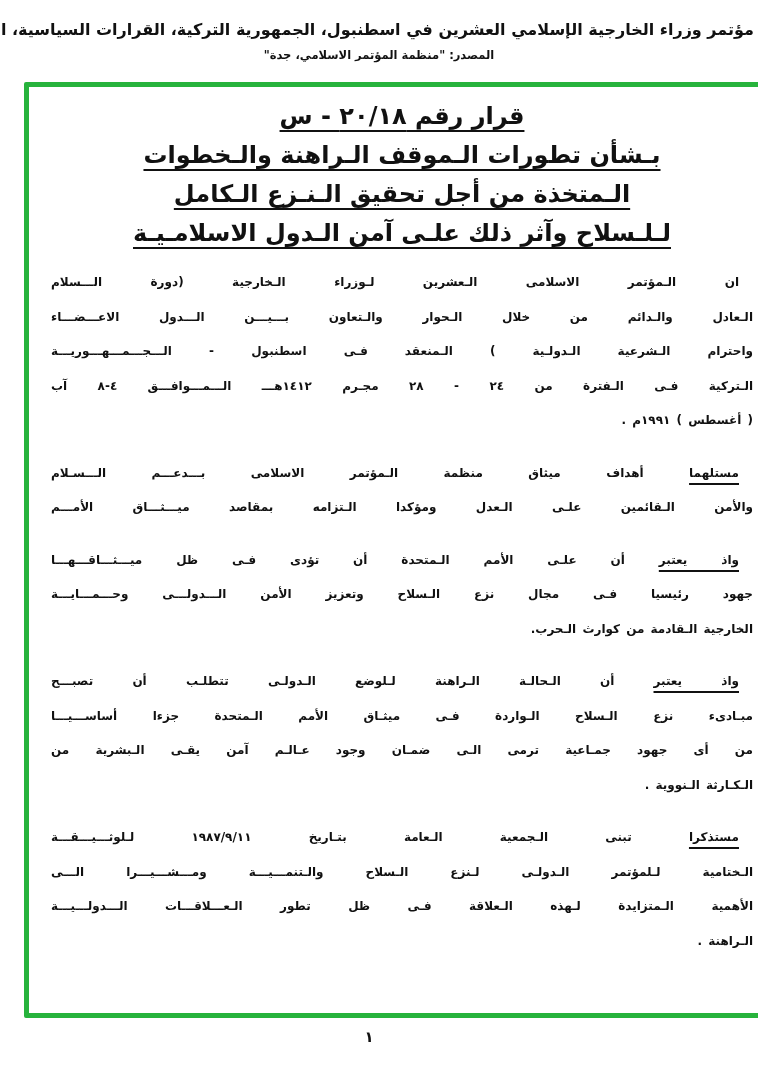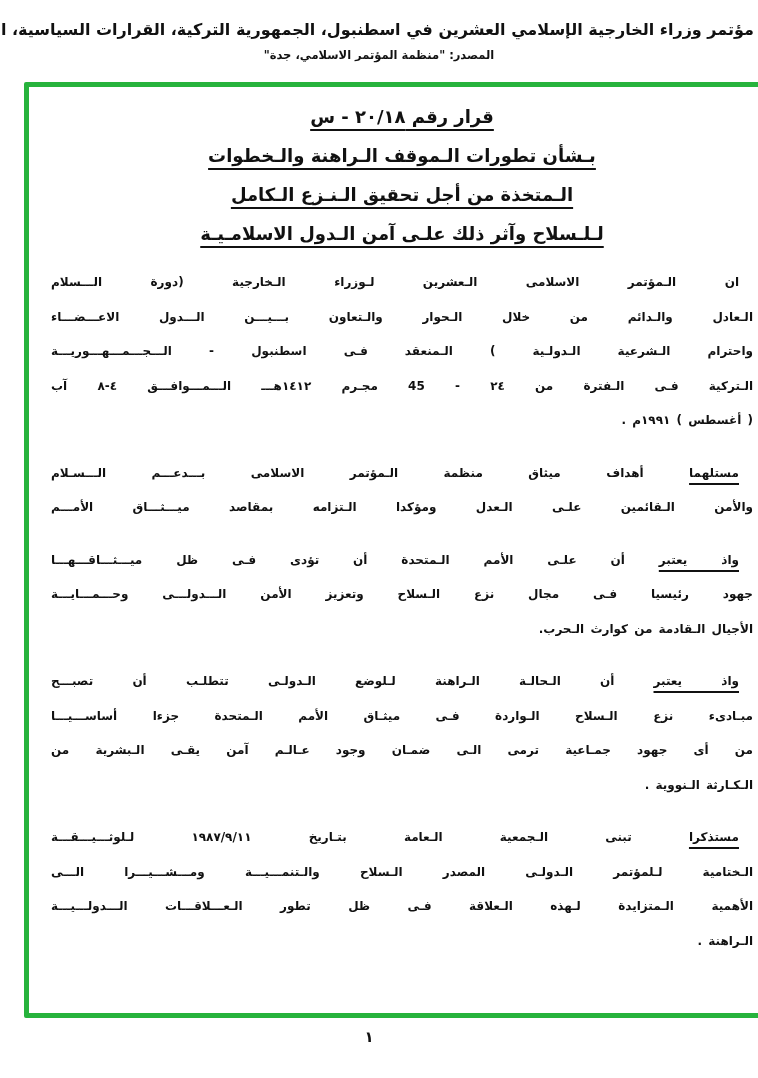--- a/index.html
+++ b/index.html
@@ -46,21 +46,21 @@
     position: absolute;
     right: -5px; bottom: -13px;
     width: 5px; height: 13px;
     background: #27b33c;
   }
   
   .title-block { margin: 4px 0 12px 0; }
   .title-line {
     direction: rtl;
     text-align: center;
-    font-size: 18px;
+    font-size: 24px;
     font-weight: 700;
     line-height: 39px;
     text-decoration: underline;
     text-decoration-thickness: 2px;
     text-underline-offset: 6px;
   }
   
   .para { margin: 0 0 18px 0; }
   .para:last-child { margin-bottom: 12px; }
   .bline {
@@ -109,45 +109,45 @@
       <div class="title-line">قرار رقم ٢٠/١٨ - س</div>
       <div class="title-line">بـشأن تطورات الـموقف الـراهنة والـخطوات</div>
       <div class="title-line">الـمتخذة من أجل تحقيق الـنـزع الـكامل</div>
       <div class="title-line">لـلـسلاح وآثر ذلك علـى آمن الـدول الاسلامـيـة</div>
     </div>
 
     <div class="para">
       <div class="bline first"><span class="lead"></span><span>ان الـمؤتمر الاسلامى الـعشرين لـوزراء الـخارجية (دورة الـــسلام</span></div>
       <div class="bline">الـعادل والـدائم من خلال الـحوار والـتعاون بـــيـــن الـــدول الاعـــضـــاء</div>
       <div class="bline">واحترام الـشرعية الـدولـية ) الـمنعقد فـى اسطنبول - الـــجـــمـــهـــوريـــة</div>
-      <div class="bline">الـتركية فـى الـفترة من ٢٤ - 45 مجـرم ١٤١٢هـــ الـــمـــوافـــق ٤-٨ آب</div>
+      <div class="bline">الـتركية فـى الـفترة من ٢٤ - ٢٨ مجـرم ١٤١٢هـــ الـــمـــوافـــق ٤-٨ آب</div>
       <div class="bline last">( أغسطس ) ١٩٩١م .</div>
     </div>
 
     <div class="para">
       <div class="bline first"><span class="lead">مستلهما</span><span> أهداف ميثاق منظمة الـمؤتمر الاسلامى بـــدعـــم الـــسـلام</span></div>
       <div class="bline">والأمن الـقائمين علـى الـعدل ومؤكدا الـتزامه بمقاصد ميـــثـــاق الأمـــم</div>
     </div>
 
     <div class="para">
       <div class="bline first"><span class="lead">واذ يعتبر</span><span> أن علـى الأمم الـمتحدة أن تؤدى فـى ظل ميـــثـــاقـــهـــا</span></div>
       <div class="bline">جهود رئيسيا فـى مجال نزع الـسلاح وتعزيز الأمن الـــدولـــى وحـــمـــايـــة</div>
-      <div class="bline last">الأجيال الـقادمة من كوارث الـحرب.</div>
+      <div class="bline last">الخارجية الـقادمة من كوارث الـحرب.</div>
     </div>
 
     <div class="para">
       <div class="bline first"><span class="lead">واذ يعتبر</span><span> أن الـحالـة الـراهنة لـلوضع الـدولـى تتطلـب أن تصبـــح</span></div>
       <div class="bline">مبـادىء نزع الـسلاح الـواردة فـى ميثـاق الأمم الـمتحدة جزءا أساســـيـــا</div>
       <div class="bline">من أى جهود جمـاعية ترمى الـى ضمـان وجود عـالـم آمن يقـى الـبشرية من</div>
       <div class="bline last">الـكـارثة الـنووية .</div>
     </div>
 
     <div class="para">
       <div class="bline first"><span class="lead">مستذكرا</span><span> تبنى الـجمعية الـعامة بتـاريخ ١٩٨٧/٩/١١ لـلوثـــيـــقـــة</span></div>
-      <div class="bline">الـختامية لـلمؤتمر الـدولـى المصدر الـسلاح والـتنمـــيـــة ومـــشـــيـــرا الـــى</div>
+      <div class="bline">الـختامية لـلمؤتمر الـدولـى لـنزع الـسلاح والـتنمـــيـــة ومـــشـــيـــرا الـــى</div>
       <div class="bline">الأهمية الـمتزايدة لـهذه الـعلاقة فـى ظل تطور الـعـــلاقـــات الـــدولـــيـــة</div>
       <div class="bline last">الـراهنة .</div>
     </div>
 
   </div>
 
   <div class="page-number">١</div>
 
 </div>
 

